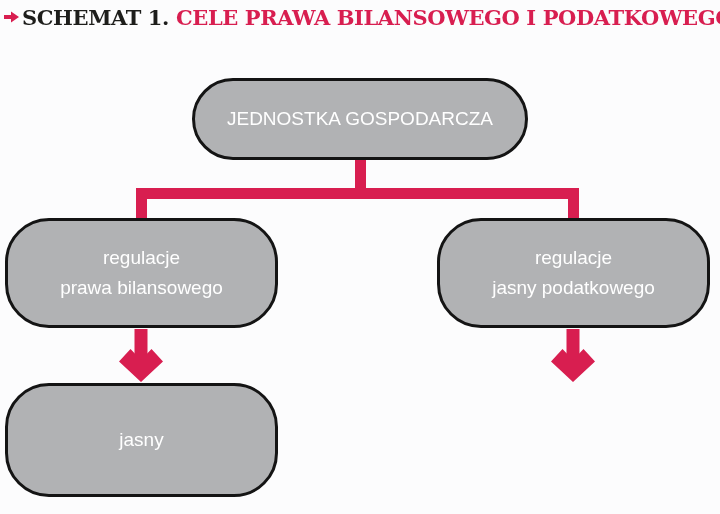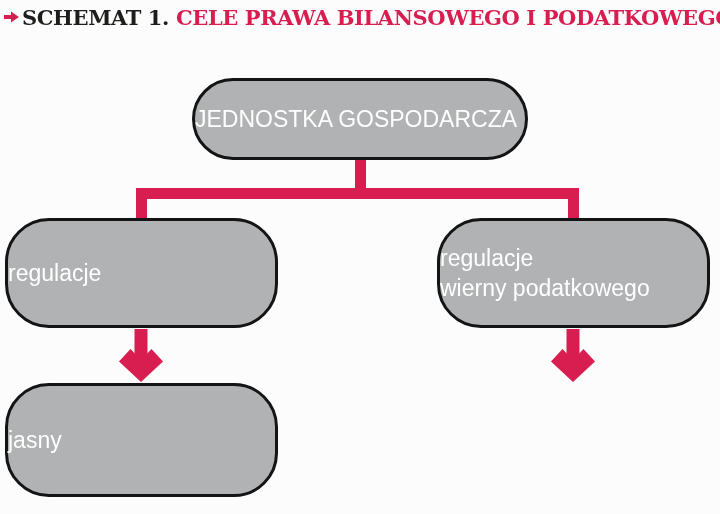--- a/index.html
+++ b/index.html
@@ -35,22 +35,22 @@
   .down-arrow{position:absolute;width:44px;height:53px;z-index:1;}
   .down-arrow-left{left:119px;top:329px;}
   .down-arrow-right{left:551px;top:329px;}
 
   
   .node{
     position:absolute;z-index:2;
     background:var(--node-fill);
     border:3px solid var(--node-border);
     color:var(--node-text);
-    display:flex;flex-direction:column;justify-content:center;align-items:flex-start;
-    text-align:center;font-size:23px;line-height:30px;
+    display:flex;flex-direction:column;justify-content:center;align-items:center;
+    text-align:center;font-size:19px;line-height:30px;
   }
   .node-root{left:192px;top:78px;width:336px;height:82px;border-radius:41px;}
   .node-mid-left{left:5px;top:218px;width:273px;height:110px;border-radius:44px;}
   .node-mid-right{left:437px;top:218px;width:273px;height:110px;border-radius:44px;}
   .node-bot-left{left:5px;top:383px;width:273px;height:114px;border-radius:44px;}
   .node-bot-right{left:437px;top:383px;width:273px;height:114px;border-radius:44px;}
 </style>
 </head>
 <body>
 
@@ -79,25 +79,26 @@
     <rect x="15.5" y="0" width="13" height="34" fill="#d81e50"></rect>
     <path d="M22 53 L0 32.5 L11.5 20 L22 31 L32.5 20 L44 32.5 Z" fill="#d81e50"></path>
   </svg>
 
   <div class="node node-root">
     <span class="node-line">JEDNOSTKA GOSPODARCZA</span>
   </div>
 
   <div class="node node-mid-left">
     <span class="node-line">regulacje</span>
+    <span class="node-line">prawa bilansowego</span>
   </div>
 
   <div class="node node-mid-right">
     <span class="node-line">regulacje</span>
-    <span class="node-line">wierny podatkowego</span>
+    <span class="node-line">jasny podatkowego</span>
   </div>
 
   <div class="node node-bot-left">
     <span class="node-line">jasny</span>
   </div>
 
 
 </div>
 
 </body></html>

